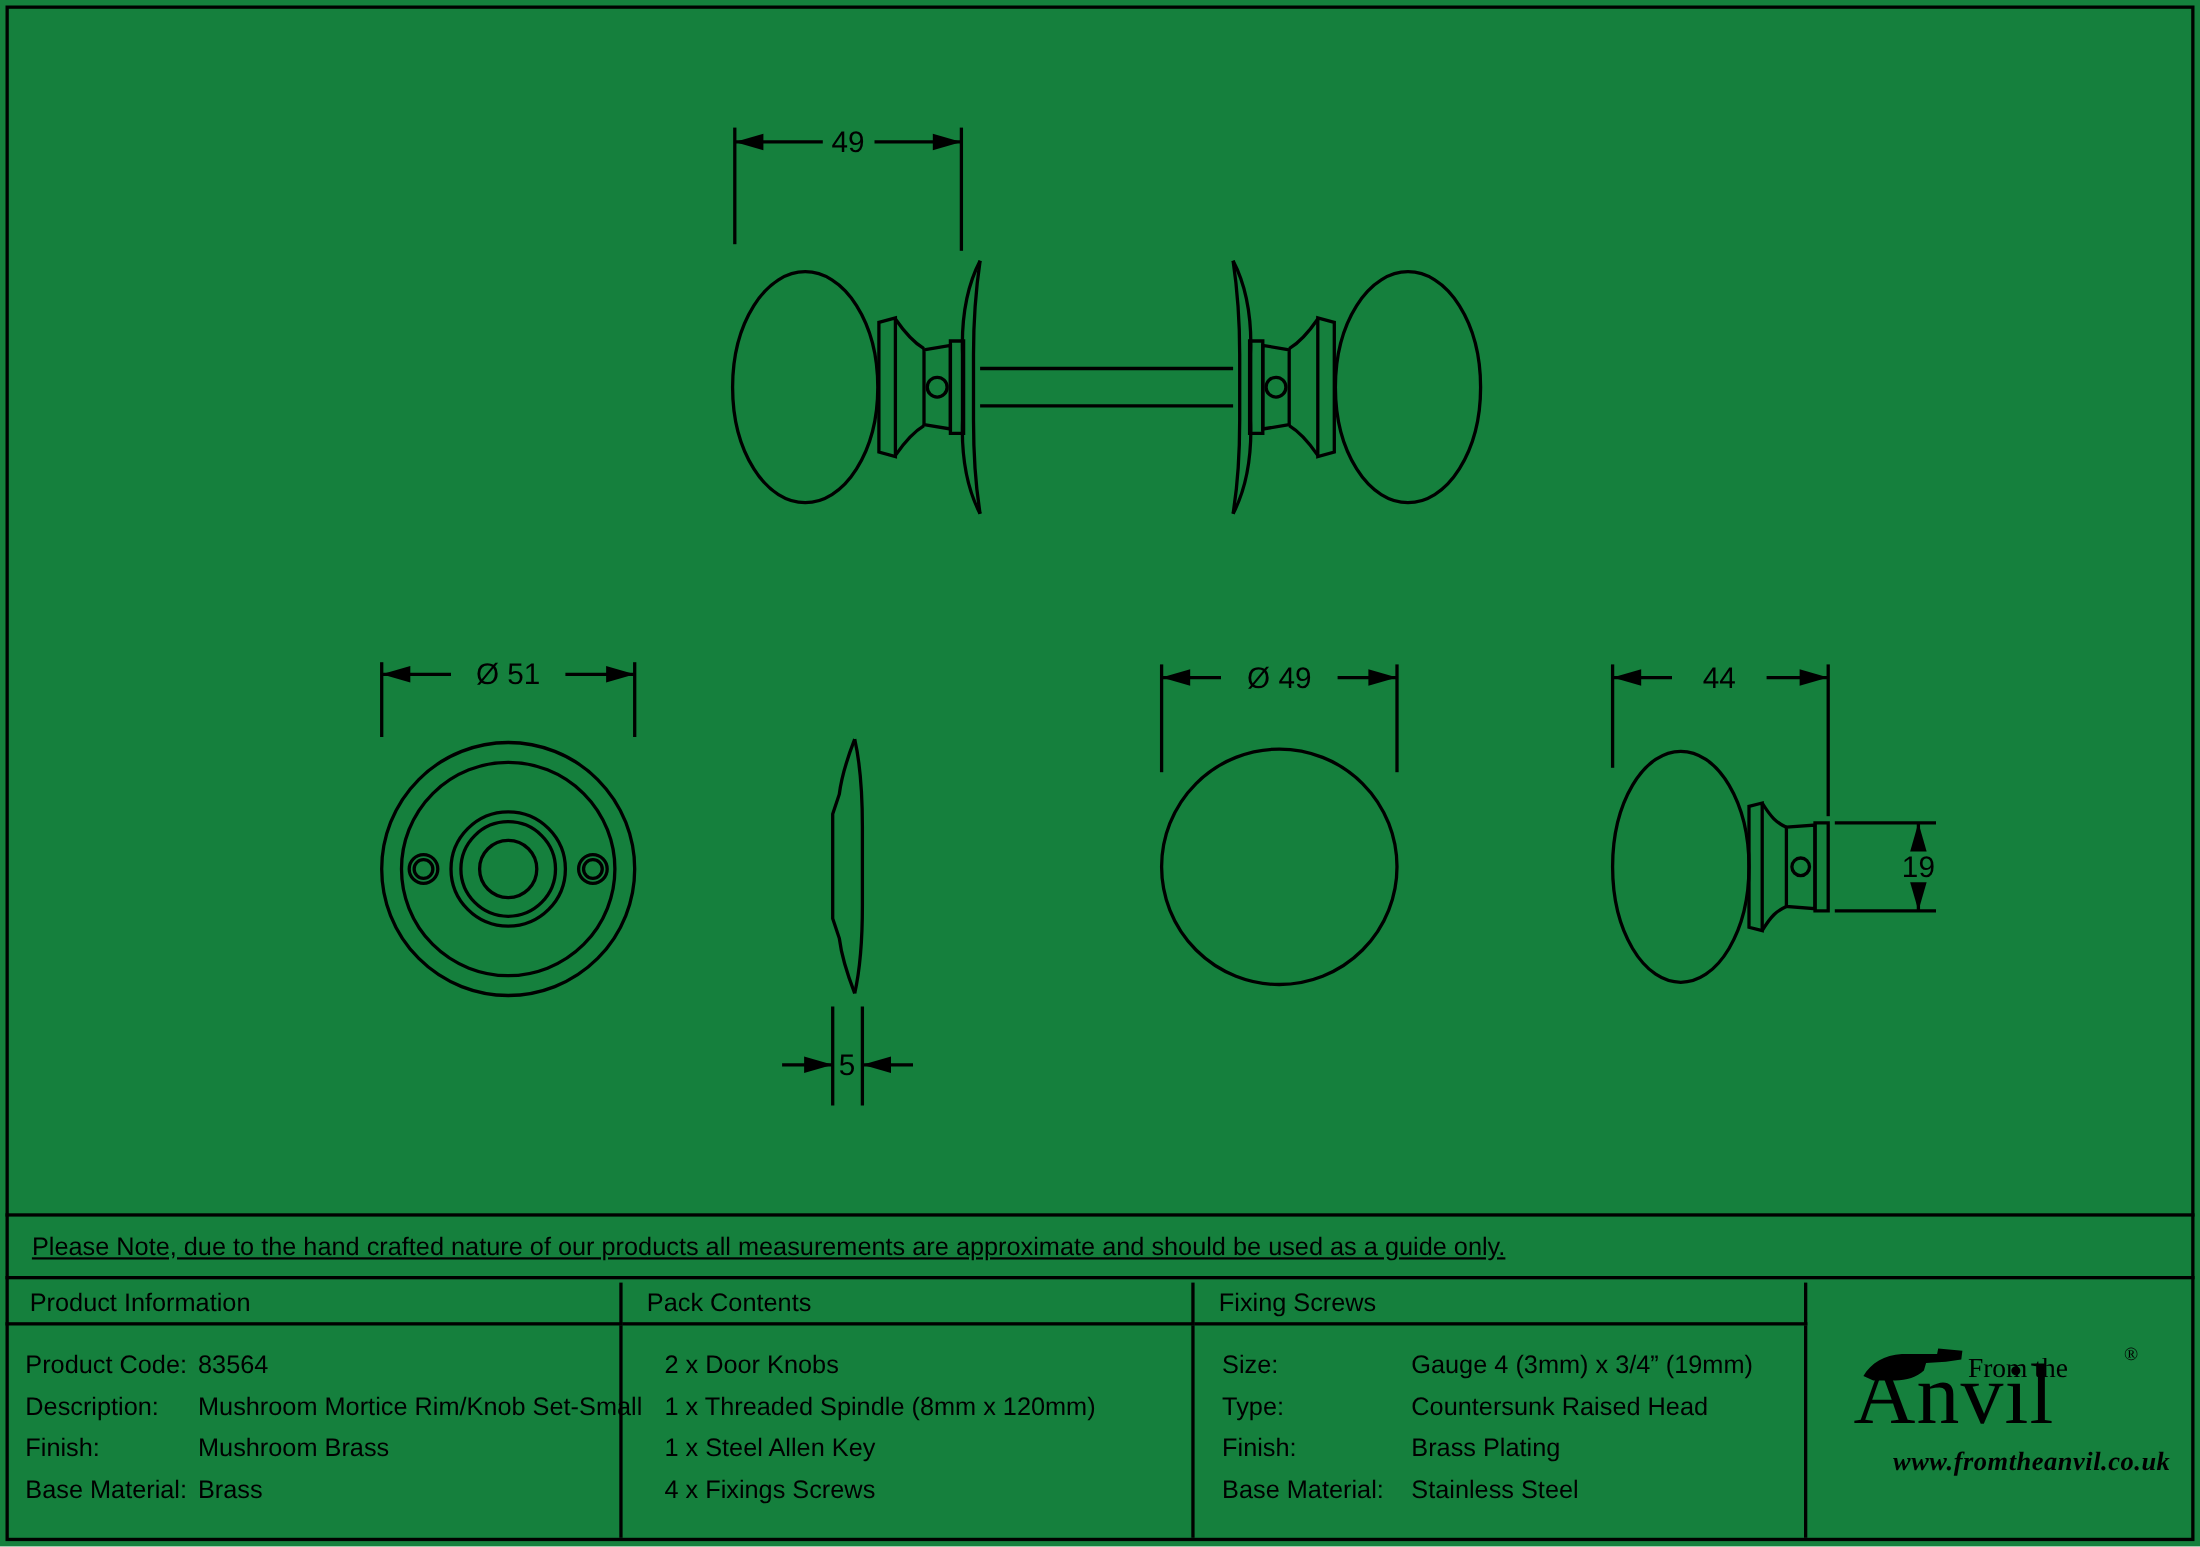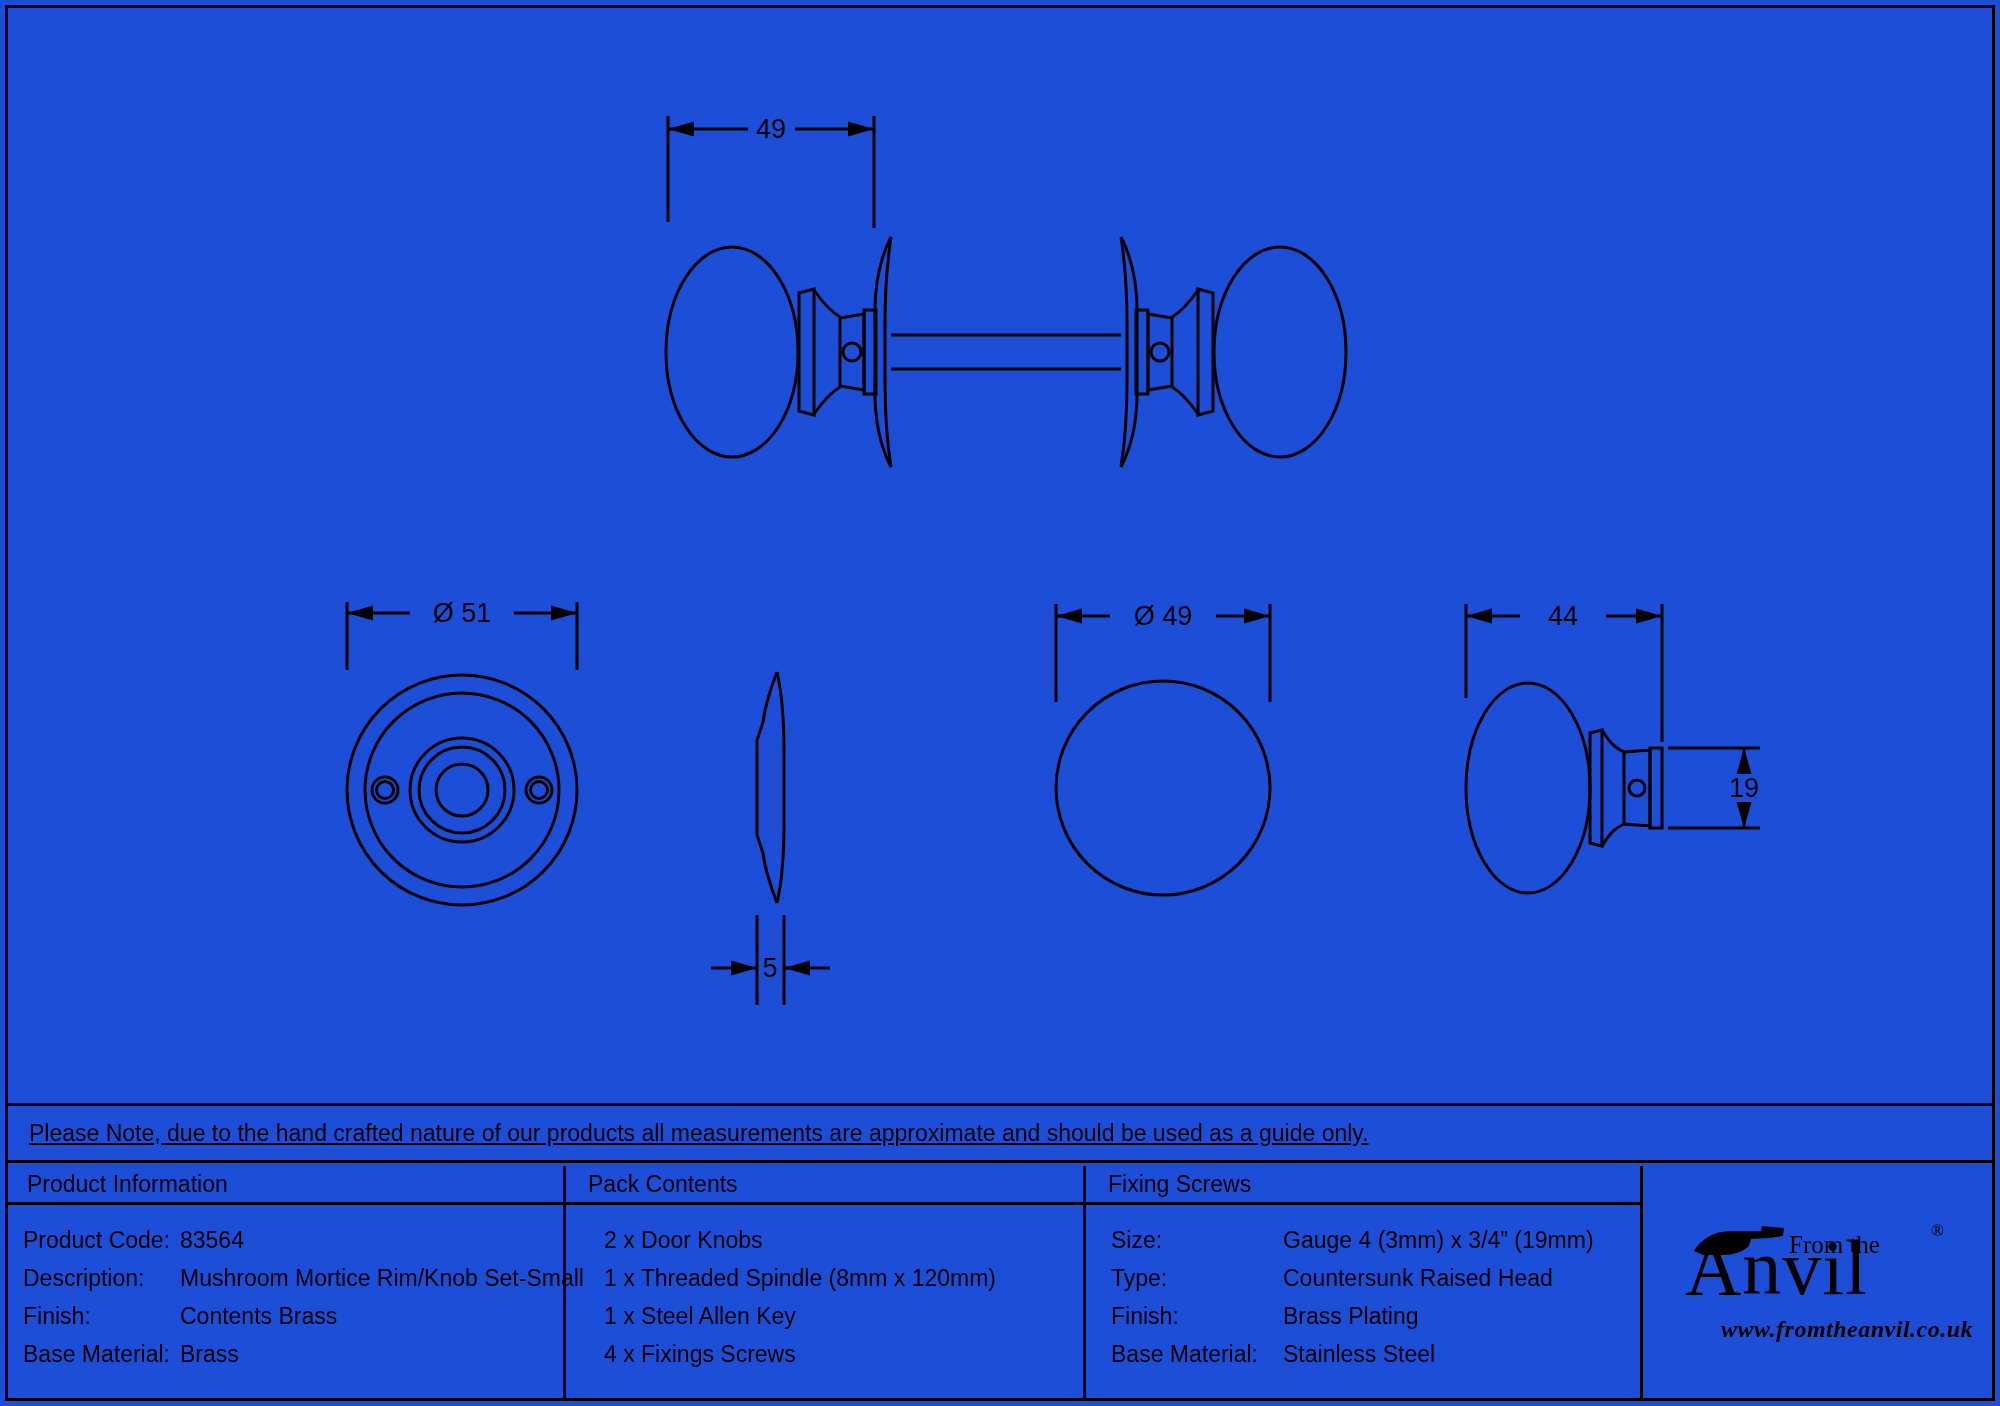--- a/index.html
+++ b/index.html
@@ -1,20 +1,20 @@
 <!DOCTYPE html>
 <html><head>
 <meta charset="utf-8">
 <style>
   html,body { margin:0; padding:0; background:#ffffff; }
   .sheet {
     position: relative;
     width: 2000px;
     height: 1406px;
-    background: #1d4ed8;
+    background: #15803d;
     font-family: "Liberation Sans", sans-serif;
     color: #000;
     overflow: hidden;
   }
   .page-border {
     position: absolute;
     left: 5px; top: 5px; right: 5px; bottom: 5px;
     border: 3px solid #000;
     pointer-events: none;
   }
@@ -239,21 +239,21 @@
       <div class="line">
         <span class="pair-label">Product Code:</span>
         <span>83564</span>
       </div>
       <div class="line">
         <span class="pair-label">Description:</span>
         <span>Mushroom Mortice Rim/Knob Set-Small</span>
       </div>
       <div class="line">
         <span class="pair-label">Finish:</span>
-        <span>Contents Brass</span>
+        <span>Mushroom Brass</span>
       </div>
       <div class="line">
         <span class="pair-label">Base Material:</span>
         <span>Brass</span>
       </div>
     </div>
 
     <div class="bcell pack vline">
       <div class="line">
           <span>2 x Door Knobs</span>

